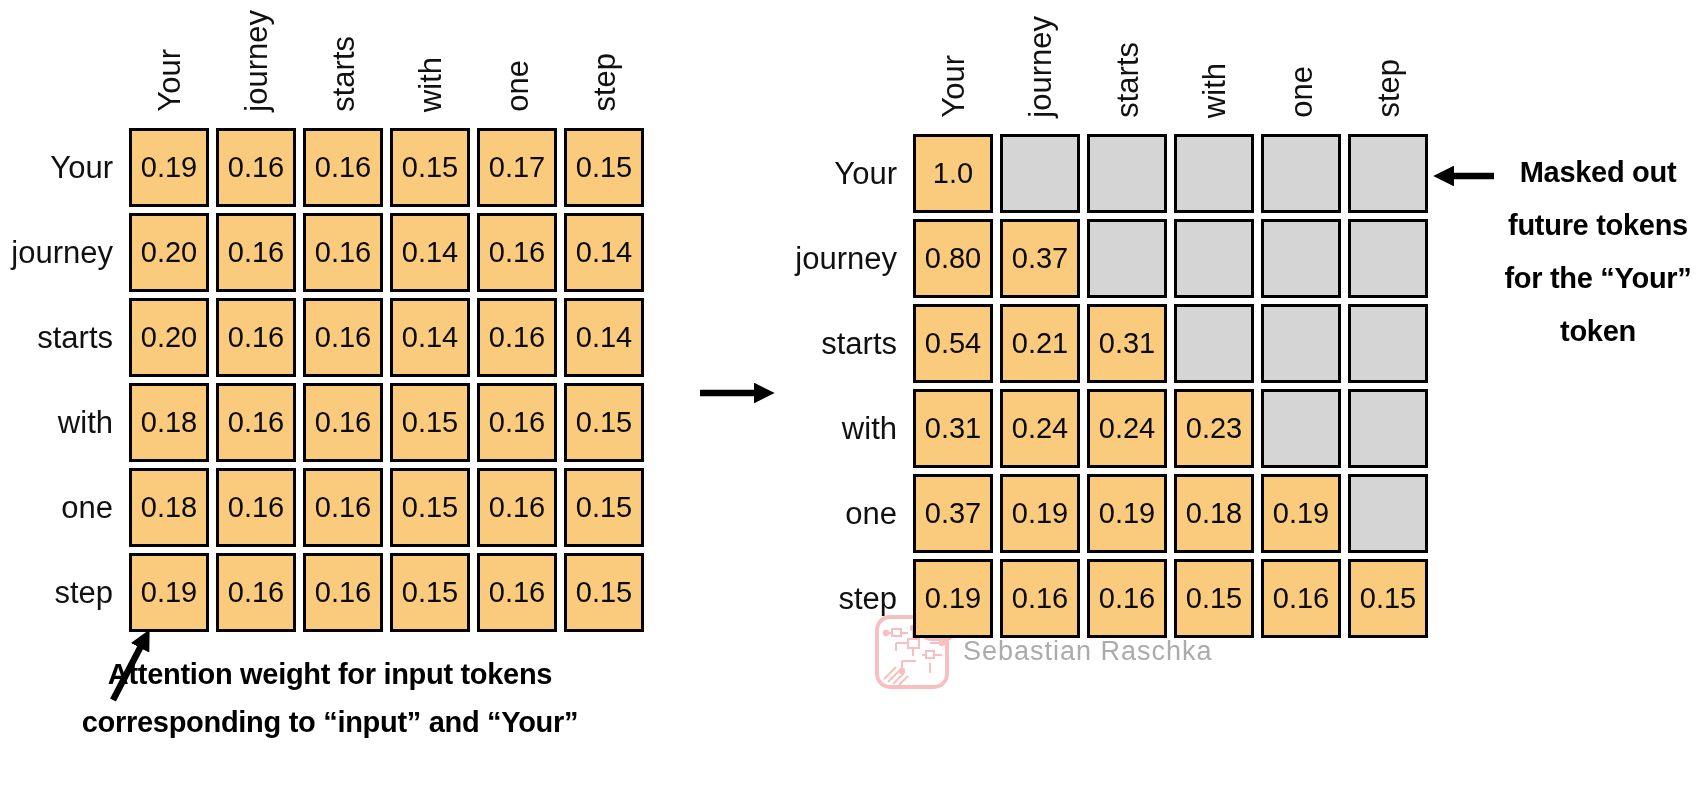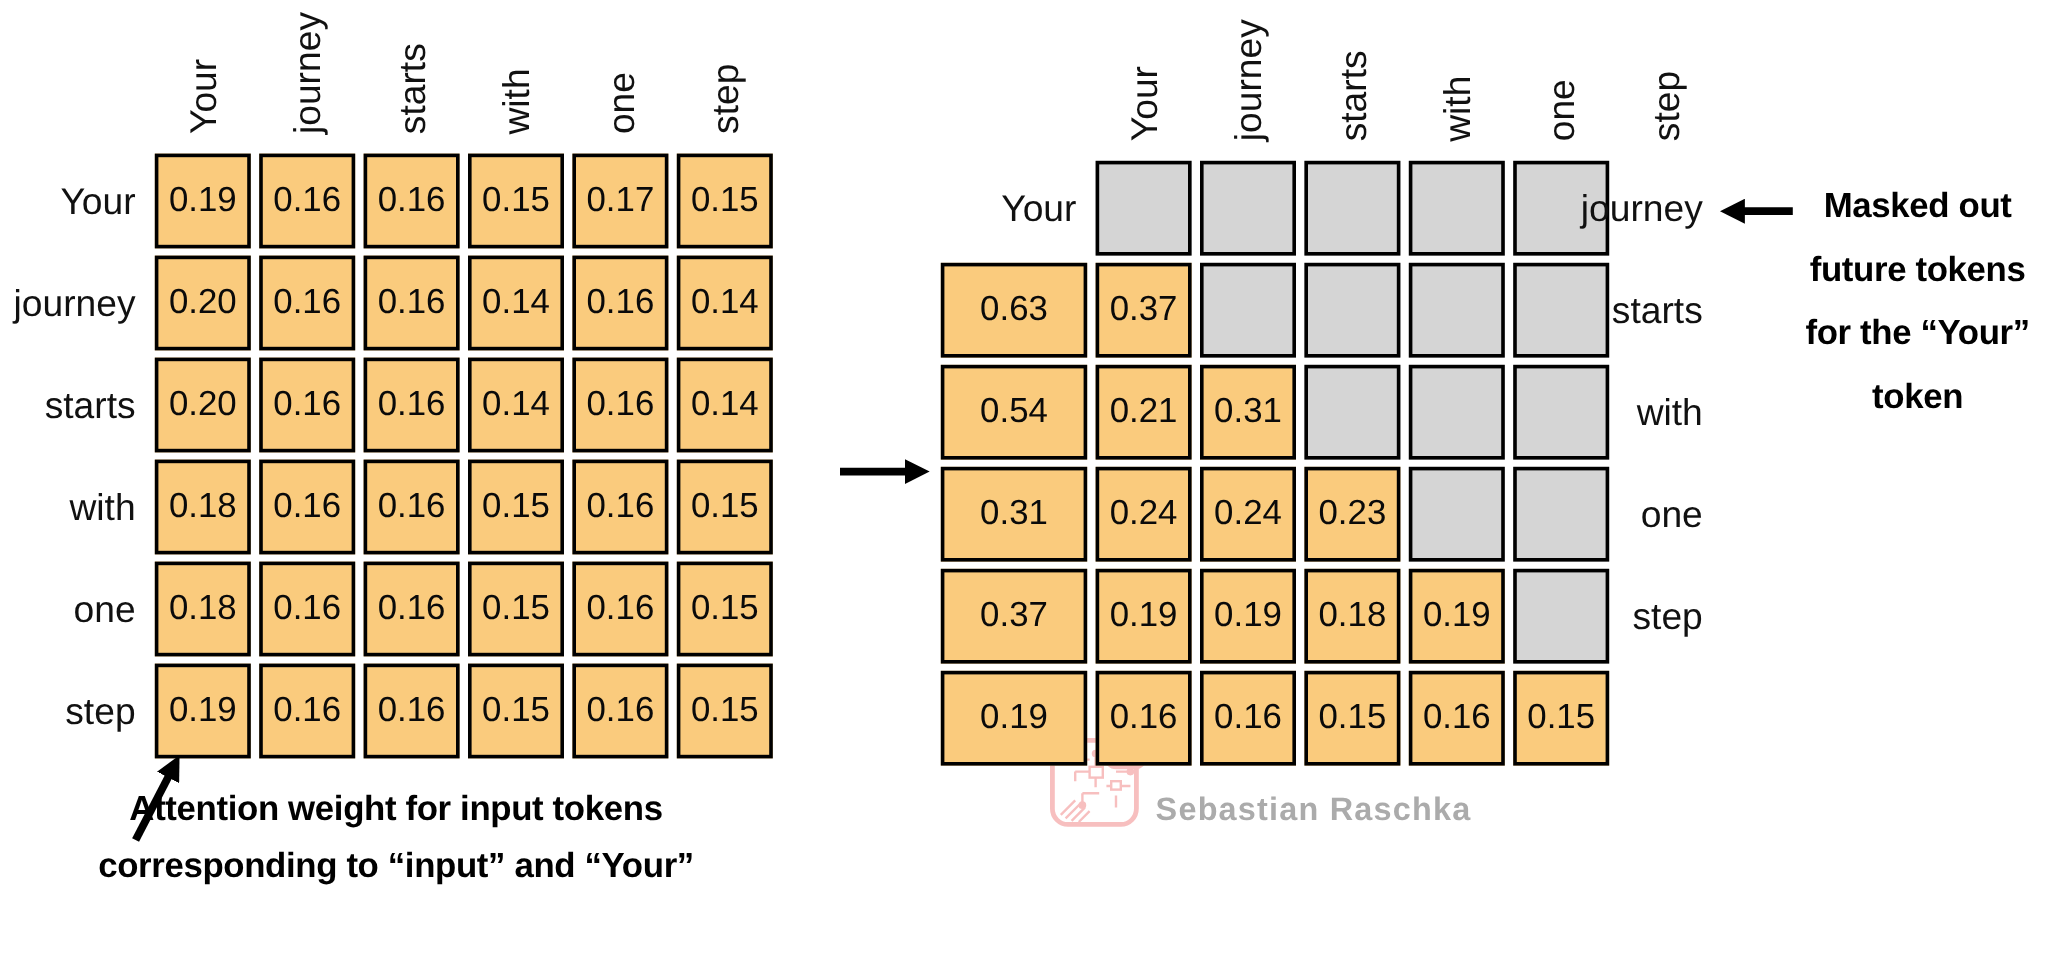--- a/index.html
+++ b/index.html
@@ -33,22 +33,22 @@
     display:flex;align-items:center;justify-content:center;
     font-size:29px;color:#0a0a0a;box-sizing:border-box;
   }
   .cell.masked{background:var(--masked,#D5D5D5);}
   
   .note{position:absolute;z-index:3;font-weight:bold;text-align:center;color:#000;letter-spacing:-0.3px;white-space:nowrap;}
   .note-right{left:1478px;top:146px;width:240px;font-size:29px;line-height:53px;}
   .note-left{left:40px;top:650px;width:580px;font-size:29px;line-height:48px;}
   
   .wm-text{
-    position:absolute;left:963px;top:659px;z-index:1;
-    font-size:27px;font-weight:bold;letter-spacing:1px;
+    position:absolute;left:963px;top:636px;z-index:1;
+    font-size:27px;font-weight:normal;letter-spacing:1px;
     color:var(--wm,#ABABAB);
   }
   .stamp{position:absolute;left:872px;top:609px;z-index:0;}
   .overlay{position:absolute;left:0;top:0;z-index:4;pointer-events:none;}
 </style>
 </head>
 <body>
 
 <div class="canvas">
 
@@ -148,27 +148,28 @@
       <div class="col-header">
         <span>with</span>
       </div>
       <div class="col-header">
         <span>one</span>
       </div>
       <div class="col-header">
         <span>step</span>
       </div>
       <div class="row-header">Your</div>
+      <div class="cell">1.0</div>
       <div class="cell masked"></div>
       <div class="cell masked"></div>
       <div class="cell masked"></div>
       <div class="cell masked"></div>
       <div class="cell masked"></div>
       <div class="row-header">journey</div>
-      <div class="cell">0.63</div>
+      <div class="cell">0.80</div>
       <div class="cell">0.37</div>
       <div class="cell masked"></div>
       <div class="cell masked"></div>
       <div class="cell masked"></div>
       <div class="cell masked"></div>
       <div class="row-header">starts</div>
       <div class="cell">0.54</div>
       <div class="cell">0.21</div>
       <div class="cell">0.31</div>
       <div class="cell masked"></div>

